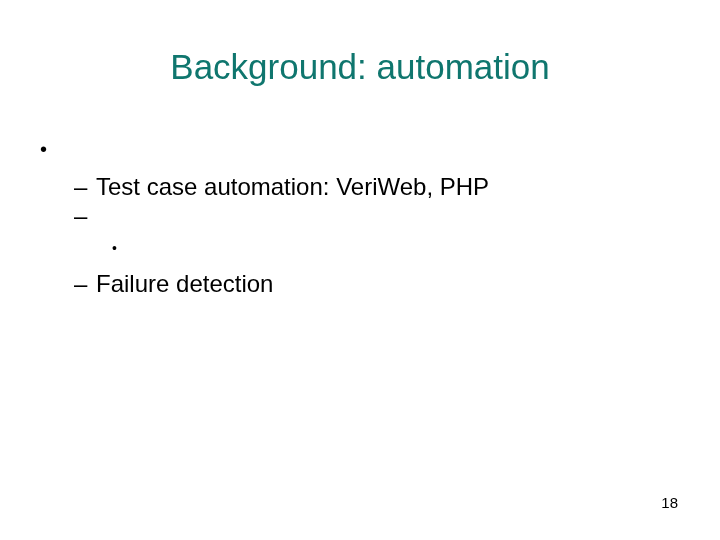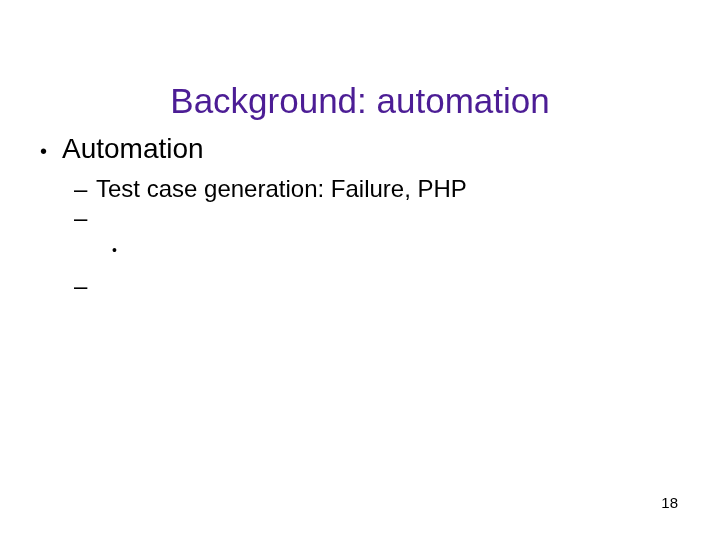--- a/index.html
+++ b/index.html
@@ -23,23 +23,22 @@
   #slide-title {
     position: absolute;
     left: 0;
     top: 46px;
     width: 720px;
     text-align: center;
     font-size: 35px;
     line-height: 42px;
     font-weight: normal;
     letter-spacing: 0px;
-    color: #4c1d95;
+    color: #0f766e;
     white-space: nowrap;
-    margin-top: 34px;
   }
 
   
   #body-list {
     position: absolute;
     left: 0;
     top: 132px;
     width: 720px;
   }
 
@@ -106,41 +105,41 @@
 <body>
 
 <div id="slide">
 
   <div id="slide-title">Background: automation</div>
 
   <div id="body-list">
 
     <div class="bullet-line lvl1">
       <span class="marker">•</span>
-      <span class="text">Automation</span>
     </div>
 
     <div class="bullet-line lvl2">
       <span class="marker">–</span>
-      <span class="text">Test case generation: Failure, PHP</span>
+      <span class="text">Test case automation: VeriWeb, PHP</span>
     </div>
 
     <div class="bullet-line lvl2">
       <span class="marker">–</span>
     </div>
 
     <div class="spacer-lvl3-top"></div>
 
     <div class="bullet-line lvl3">
       <span class="marker">•</span>
     </div>
 
     <div class="spacer-before-last"></div>
 
     <div class="bullet-line lvl2">
       <span class="marker">–</span>
+      <span class="text">Failure detection</span>
     </div>
 
   </div>
 
   <div id="slide-number">18</div>
 
 </div>
 
 </body></html>

